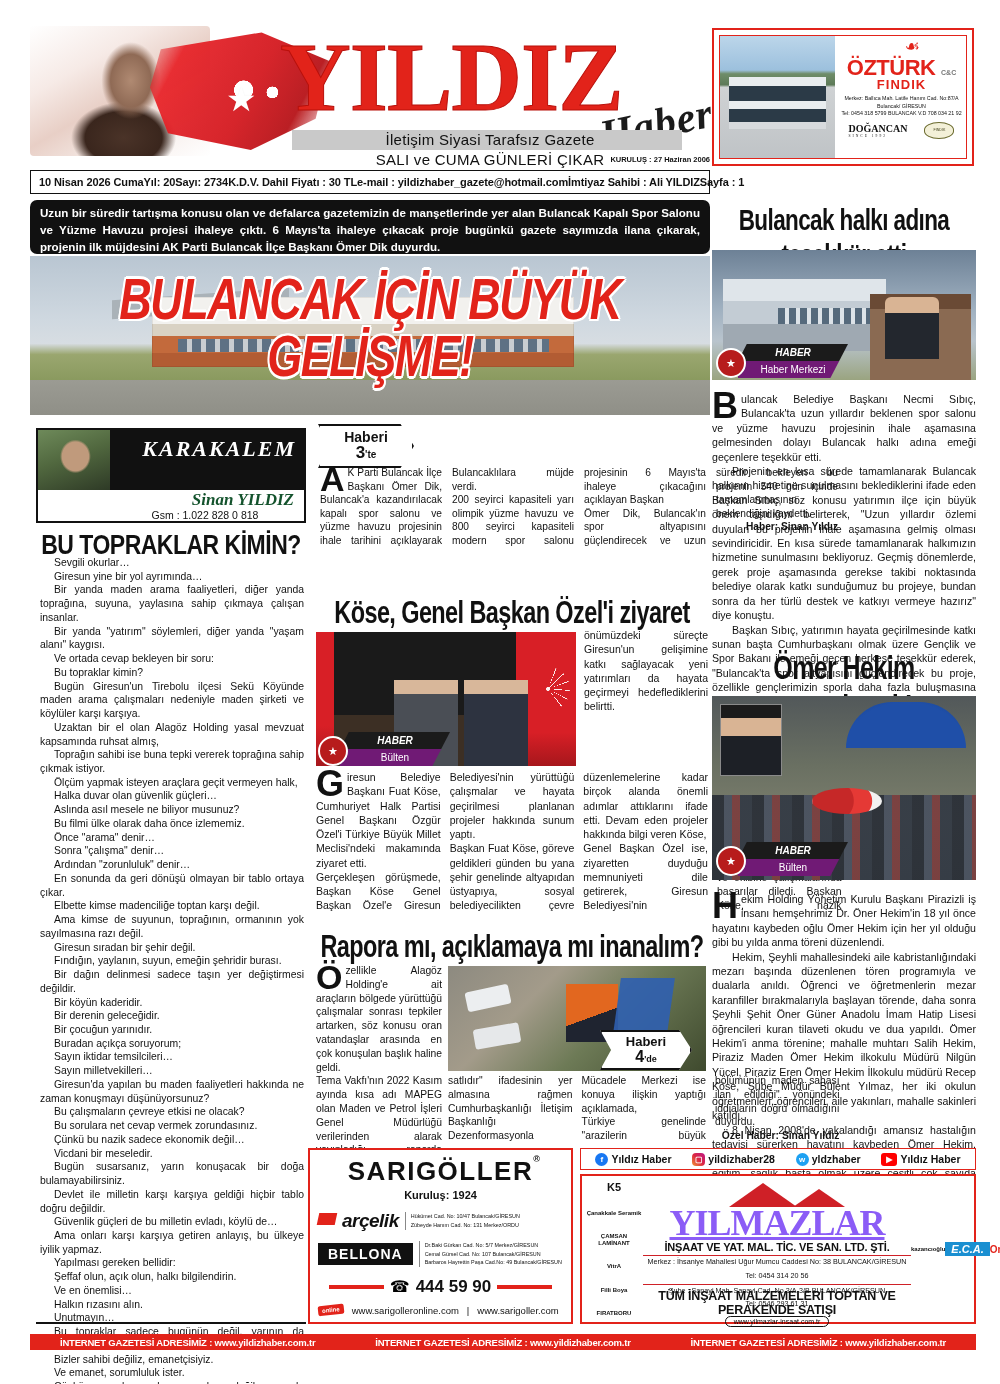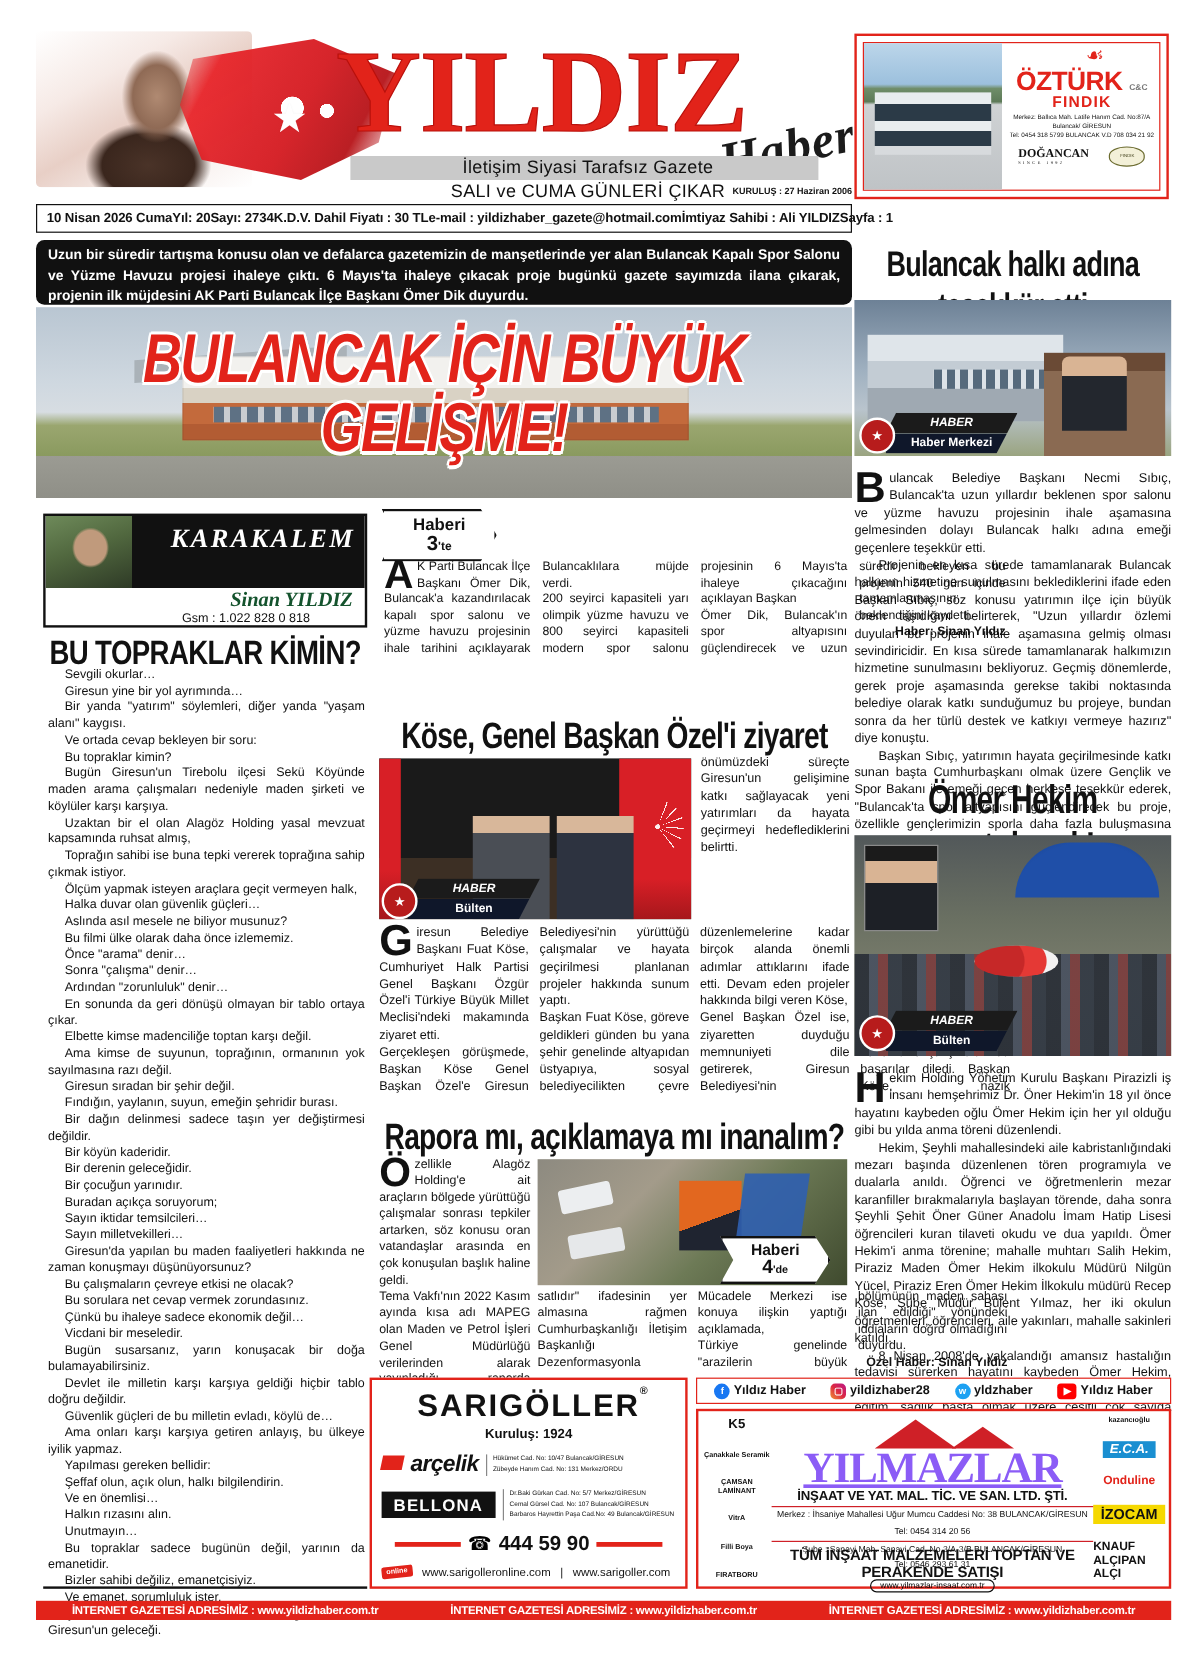--- a/index.html
+++ b/index.html
@@ -235,22 +235,22 @@
   }
   .haber-badge .seal::after { content:"★"; position:absolute; inset:0; color:#fff; font-size:11px;
     display:flex; align-items:center; justify-content:center; }
   .haber-badge .b1 {
     position:absolute; left:22px; top:0; width:110px; height:17px; background:#1b1b1b;
     color:#fff; font-style:italic; font-weight:700; font-size:10px;
     display:flex; align-items:center; justify-content:center;
     clip-path: polygon(8% 0, 100% 0, 92% 100%, 0 100%);
   }
   .haber-badge .b2 {
-    position:absolute; left:22px; top:17px; width:110px; height:17px; background:#0f172a;
-    color:#fff; font-weight:700; font-size:10px;
+    position:absolute; left:22px; top:17px; width:110px; height:17px; background:#701a75;
+    color:#fff; font-weight:400; font-size:10px;
     display:flex; align-items:center; justify-content:center;
     clip-path: polygon(0 0, 92% 0, 84% 100%, 0 100%);
   }
 
   .kose-body {
     position:absolute; left:316px; top:628px; width:392px; height:160px;
     font-size:10.5px; line-height:1.36; color:#111; text-align:justify;
   }
   .kose-body .col3 { position:absolute; left:268px; top:0; width:124px; }
   .kose-cols {
@@ -378,21 +378,21 @@
   .sg-phone { font-weight:700; font-size:17px; color:#111; }
   .sg-web { display:flex; align-items:center; gap:8px; margin-top:8px; font-size:9.5px; color:#111; }
   .sg-online { background:#e2231a; color:#fff; font-size:6px; font-weight:700;
     padding:2px 4px; border-radius:2px; transform:rotate(-6deg); }
 
   .ad-yilmazlar {
     position:absolute; left:580px; top:1174px; width:396px; height:150px;
     border:2px solid #e2231a; background:#fff; display:flex; padding:3px;
   }
   .ylm-left { width:58px; display:flex; flex-direction:column; justify-content:space-between; padding:2px 0; }
-  .ylm-right { width:60px; display:flex; flex-direction:column; justify-content:space-between; padding:2px 0; align-items:center; }
+  .ylm-right { width:60px; display:flex; flex-direction:row; justify-content:space-between; padding:2px 0; align-items:center; }
   .ylm-mid { flex:1; position:relative; text-align:center; }
   .mini { font-size:6px; font-weight:700; color:#111; text-align:center; line-height:1.1; }
   .mini.k5 { font-size:11px; }
   .ylm-mountain { width:100%; height:26px; position:relative; margin-top:2px; }
   .ylm-mountain::before { content:""; position:absolute; left:32%; bottom:0; width:0; height:0;
     border-left:34px solid transparent; border-right:34px solid transparent; border-bottom:24px solid #cf2027; }
   .ylm-mountain::after { content:""; position:absolute; left:56%; bottom:0; width:0; height:0;
     border-left:26px solid transparent; border-right:26px solid transparent; border-bottom:18px solid #cf2027; }
   .ylm-brand { font-family:"Liberation Serif",serif; font-weight:700; font-size:36px; color:#8b5cf6;
     letter-spacing:-1px; line-height:1; margin-top:-2px;text-decoration:underline; }
@@ -502,20 +502,21 @@
     <div class="kk-author" style="position:absolute; right:10px; top:60px;">Sinan YILDIZ</div>
     <div class="kk-meta">
       <div class="kk-gsm" style="margin-top:20px;">Gsm : 1.022 828 0 818</div>
       <div class="kk-mail">e-mail : sinan_yildiz28@hotmail.com</div>
     </div>
   </div>
   <div class="kk-headline">BU TOPRAKLAR KİMİN?</div>
   <div class="kk-body" id="kk-body">
       <p>Sevgili okurlar…</p>
       <p>Giresun yine bir yol ayrımında…</p>
+      <p>Bir yanda maden arama faaliyetleri, diğer yanda toprağına, suyuna, yaylasına sahip çıkmaya çalışan insanlar.</p>
       <p>Bir yanda "yatırım" söylemleri, diğer yanda "yaşam alanı" kaygısı.</p>
       <p>Ve ortada cevap bekleyen bir soru:</p>
       <p>Bu topraklar kimin?</p>
       <p>Bugün Giresun'un Tirebolu ilçesi Sekü Köyünde maden arama çalışmaları nedeniyle maden şirketi ve köylüler karşı karşıya.</p>
       <p>Uzaktan bir el olan Alagöz Holding yasal mevzuat kapsamında ruhsat almış,</p>
       <p>Toprağın sahibi ise buna tepki vererek toprağına sahip çıkmak istiyor.</p>
       <p>Ölçüm yapmak isteyen araçlara geçit vermeyen halk,</p>
       <p>Halka duvar olan güvenlik güçleri…</p>
       <p>Aslında asıl mesele ne biliyor musunuz?</p>
       <p>Bu filmi ülke olarak daha önce izlememiz.</p>
@@ -530,21 +531,21 @@
       <p>Bir dağın delinmesi sadece taşın yer değiştirmesi değildir.</p>
       <p>Bir köyün kaderidir.</p>
       <p>Bir derenin geleceğidir.</p>
       <p>Bir çocuğun yarınıdır.</p>
       <p>Buradan açıkça soruyorum;</p>
       <p>Sayın iktidar temsilcileri…</p>
       <p>Sayın milletvekilleri…</p>
       <p>Giresun'da yapılan bu maden faaliyetleri hakkında ne zaman konuşmayı düşünüyorsunuz?</p>
       <p>Bu çalışmaların çevreye etkisi ne olacak?</p>
       <p>Bu sorulara net cevap vermek zorundasınız.</p>
-      <p>Çünkü bu ihaleye sadece ekonomik değil…</p>
+      <p>Çünkü bu nazik sadece ekonomik değil…</p>
       <p>Vicdani bir meseledir.</p>
       <p>Bugün susarsanız, yarın konuşacak bir doğa bulamayabilirsiniz.</p>
       <p>Devlet ile milletin karşı karşıya geldiği hiçbir tablo doğru değildir.</p>
       <p>Güvenlik güçleri de bu milletin evladı, köylü de…</p>
       <p>Ama onları karşı karşıya getiren anlayış, bu ülkeye iyilik yapmaz.</p>
       <p>Yapılması gereken bellidir:</p>
       <p>Şeffaf olun, açık olun, halkı bilgilendirin.</p>
       <p>Ve en önemlisi…</p>
       <p>Halkın rızasını alın.</p>
       <p>Unutmayın…</p>

